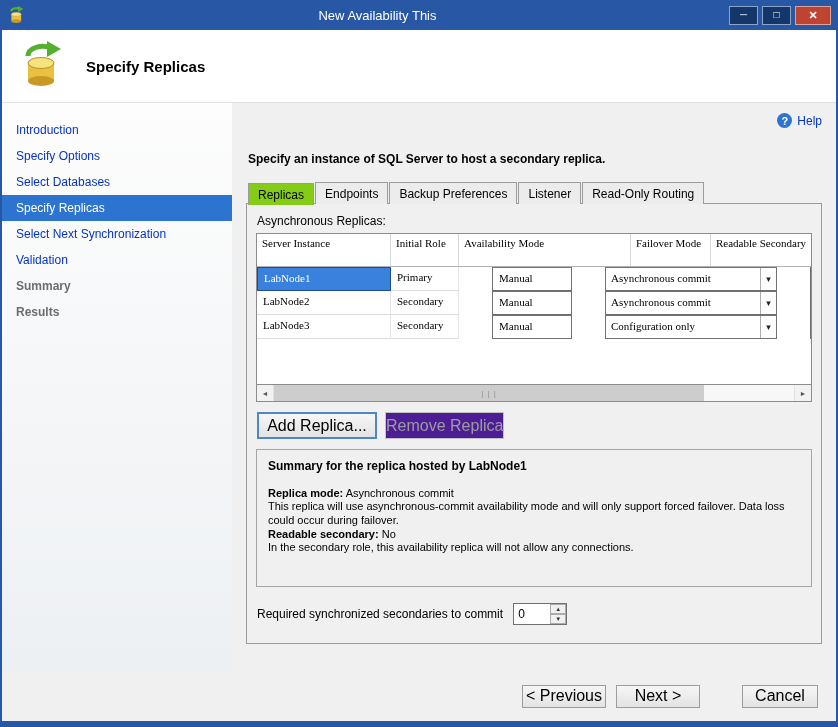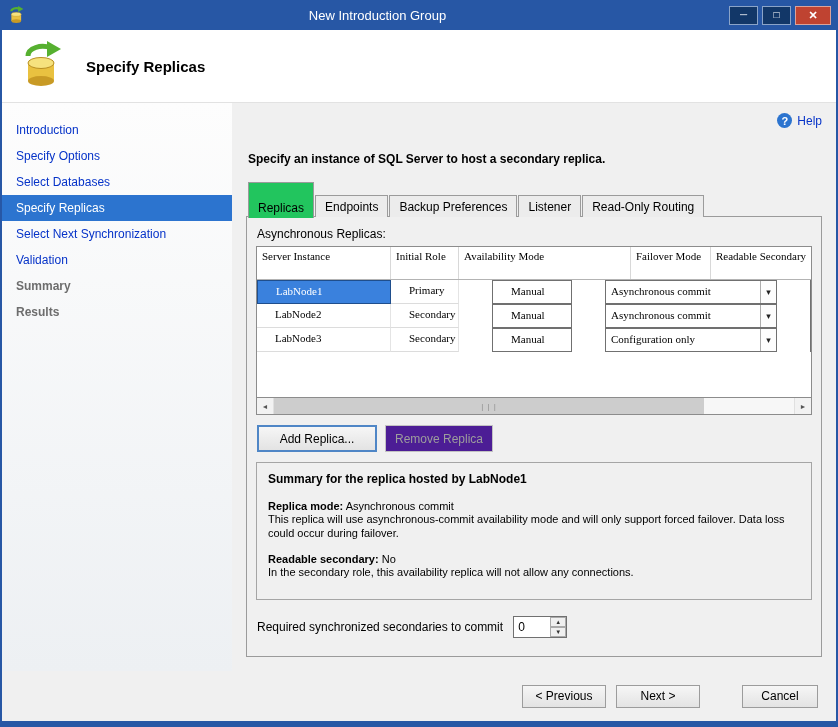--- a/index.html
+++ b/index.html
@@ -41,32 +41,32 @@
   .help-icon { width: 15px; height: 15px; border-radius: 50%; background: #2c74cf; color: #fff;
                font-size: 11px; font-weight: bold; display: flex; align-items: center;
                justify-content: center; cursor: pointer; }
   .help-label { cursor: pointer; }
   .instruction { font-weight: bold; font-size: 12px; margin: 24px 0 16px 2px; }
 
   
   .tabs { display: flex; align-items: flex-end; padding-left: 2px; position: relative; z-index: 2; }
   .tab { padding: 4px 9px 3px 9px; border: 1px solid #9b9b9b; border-bottom: none;
          background: #ececec; margin-right: 1px; font-size: 12px; cursor: pointer; }
-  .tab.active { background: #22c55e; padding-top: 18px; margin-bottom: -1px; position: relative; }
+  .tab.active { background: #84cc16; padding-top: 4px; margin-bottom: -1px; position: relative; }
   .tab-panel { border: 1px solid #9b9b9b; background: #f0f0f0; margin-top: -1px;
                padding: 8px 9px 18px 9px; flex: 0 0 auto; }
 
   
   .avail-label { margin: 2px 0 5px 1px; font-size: 12px; }
   .grid-wrap { border: 1px solid #8c8c8c; background: #fff; height: 152px; overflow: hidden; font-family: Liberation Serif, serif; }
   .g-head { display: flex; height: 33px; background: #fff; border-bottom: 1px solid #b3b3b3; }
   .g-hcell { flex: 0 0 auto; padding: 3px 5px; font-size: 11px; line-height: 1.25;
              border-right: 1px solid #d8d8d8; overflow: hidden; }
   .g-row { display: flex; height: 24px; }
-  .g-cell { flex: 0 0 auto; padding: 4px 18px; font-size: 11px; white-space: nowrap;
+  .g-cell { flex: 0 0 auto; padding: 4px 6px; font-size: 11px; white-space: nowrap;
             overflow: hidden; border-right: 1px solid #e4e4e4; border-bottom: 1px solid #dcdcdc;
             background: #fff; }
   .c0 { width: 134px; } .c1 { width: 68px; } .c2 { width: 80px; } .c3 { width: 172px; } .c4 { width: 150px; }
   .g-cell.sel { background: #3a81dd; color: #fff; border: 1px solid #1f4e8c; }
   .g-cell.editor { border: 1px solid #707070; margin-left: 33px; }
   .combo-cell { padding: 0; display: flex; }
   .combo { display: flex; align-items: stretch; width: 100%; background: #fff; cursor: pointer; }
   .combo-text { flex: 1; padding: 4px 5px; font-size: 11px; white-space: nowrap; overflow: hidden; }
   .combo-arrow { width: 16px; border-left: 1px solid #adadad; display: flex; align-items: center;
                  justify-content: center; font-size: 9px; color: #222; background: #fdfdfd; }
@@ -77,34 +77,34 @@
   .scroll-btn { width: 17px; display: flex; align-items: center; justify-content: center;
                 font-size: 7px; color: #555; background: #f2f2f2; cursor: pointer; }
   .scroll-btn.left { border-right: 1px solid #e0e0e0; }
   .scroll-btn.right { border-left: 1px solid #e0e0e0; }
   .scroll-thumb { width: 430px; background: #cdcdcd; display: flex; align-items: center;
                   justify-content: center; color: #8f8f8f; font-size: 8px; letter-spacing: 1px; cursor: grab; }
   .scroll-track { flex: 1; background: #f7f7f7; }
 
   
   .btn-row { display: flex; gap: 8px; margin: 10px 0 10px 1px; }
-  .btn { font-family: inherit; font-size: 12px; height: 24px; min-width: 84px;
+  .btn { font-family: inherit; font-size: 16px; height: 24px; min-width: 84px;
          background: linear-gradient(#f6f6f6, #e3e3e3); border: 1px solid #9c9c9c;
          color: #000; cursor: pointer; }
   .btn.add { min-width: 120px; height: 27px; border: 2px solid #4f86c6; }
   .btn.remove { min-width: 108px; height: 27px; color: #9d9d9d; border-color: #c2c2c2;
                 background: #4c1d95; cursor: default; }
 
   
   .summary-box { border: 1px solid #a5a5a5; padding: 9px 11px; font-size: 11px;
                  background: #f0f0f0; min-height: 138px; }
   .summary-title { font-weight: bold; font-size: 12px; margin-bottom: 14px; }
   .sum-line { margin-bottom: 1px; }
   .sum-label { font-weight: bold; }
-  .sum-desc { margin-bottom: 12px; line-height: 1.25; max-width: 540px; }
+  .sum-desc { margin-bottom: 0; line-height: 1.25; max-width: 540px; }
   .sum-desc.last { margin-bottom: 0; }
 
   
   .commit-row { display: flex; align-items: center; gap: 10px; margin: 16px 0 0 1px; font-size: 12px; }
   .spinbox { display: flex; border: 1px solid #707070; background: #fff; width: 54px; height: 22px; }
   .spin-value { flex: 1; min-width: 0; border: none; outline: none; padding: 2px 4px;
                 font-family: inherit; font-size: 12px; }
   .spin-btns { width: 16px; display: flex; flex-direction: column; }
   .spin-btn { flex: 1; font-size: 6px; display: flex; align-items: center; justify-content: center;
               background: #f0f0f0; border: 1px solid #ababab; color: #333; cursor: pointer; }
@@ -123,21 +123,21 @@
   <div class="titlebar">
     <div class="title-icon">
       <svg width="18" height="18" viewBox="0 0 46 48">
         <path d="M8 14 C8 7 20 4 29 7" fill="none" stroke="#56b030" stroke-width="6"></path>
         <polygon points="26,0 40,8 26,16" fill="#56b030"></polygon>
         <rect x="8" y="22" width="26" height="18" fill="#e9c140"></rect>
         <ellipse cx="21" cy="40" rx="13" ry="5" fill="#c89a25"></ellipse>
         <ellipse cx="21" cy="22" rx="13" ry="5.5" fill="#f6e27e" stroke="#b98f22"></ellipse>
       </svg>
     </div>
-    <div class="title-text">New Introduction Group</div>
+    <div class="title-text">New Availability This</div>
     <div class="win-controls">
       <div class="win-btn">
         <span>─</span>
       </div>
       <div class="win-btn">
         <span>□</span>
       </div>
       <div class="win-btn close">
         <span>✕</span>
       </div>

